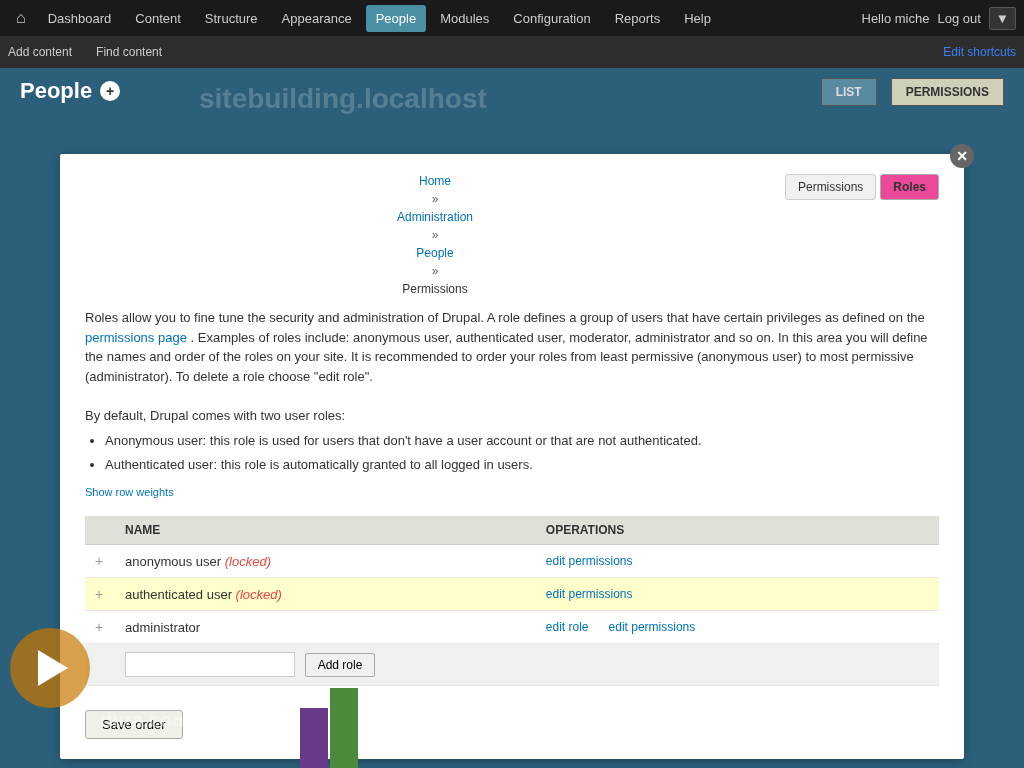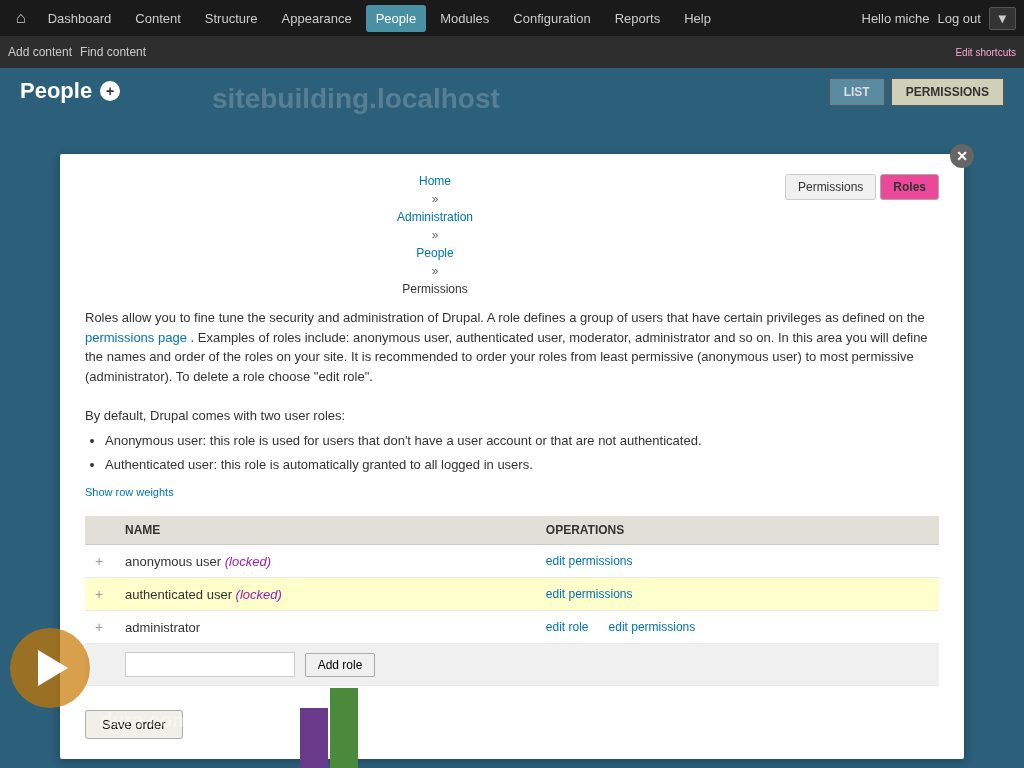--- a/index.html
+++ b/index.html
@@ -55,30 +55,30 @@
 
     
     .secondary-toolbar {
       background: #2d2d2d;
       height: 32px;
       display: flex;
       align-items: center;
       padding: 0 8px;
       justify-content: space-between;
     }
-    .secondary-toolbar-left { display: flex; gap: 8px; align-items: flex-end; }
+    .secondary-toolbar-left { display: flex; gap: 24px; align-items: flex-end; }
     .toolbar-link {
       color: #ccc;
       font-size: 12px;
       cursor: pointer;
       text-decoration: none;
     }
     .edit-shortcuts {
-      color: #f9a8d4;
-      font-size: 10px;
+      color: #3b82f6;
+      font-size: 12px;
       cursor: pointer;
     }
 
     
     .page-bg {
       background: #2c5f7a;
       position: relative;
       height: 700px;
       overflow: hidden;
     }
@@ -109,31 +109,31 @@
       align-items: center;
       justify-content: center;
       font-size: 14px;
       color: #333;
       cursor: pointer;
       font-weight: bold;
     }
     .site-watermark {
       position: absolute;
       top: 15px;
-      left: 212px;
+      left: 199px;
       color: rgba(255,255,255,0.2);
       font-size: 28px;
       font-weight: bold;
       pointer-events: none;
     }
 
     
     .page-tabs {
       display: flex;
-      gap: 6px;
+      gap: 14px;
       position: absolute;
       top: 10px;
       right: 20px;
       justify-content: center;
     }
     .page-tab {
       padding: 6px 14px;
       font-size: 12px;
       cursor: pointer;
       border: 1px solid #555;
@@ -262,21 +262,21 @@
       padding: 8px 10px;
       font-size: 13px;
       vertical-align: middle;
     }
     .drag-handle {
       color: #999;
       font-size: 14px;
       cursor: move;
     }
     .role-name { color: #333; }
-    .role-name em { font-style: italic; color: #a21caf; }
+    .role-name em { font-style: italic; color: #ef4444; }
     .operations-cell {
       display: flex;
       gap: 20px;
     }
     .op-link {
       color: #0073ba;
       text-decoration: none;
       font-size: 12px;
       cursor: pointer;
     }

